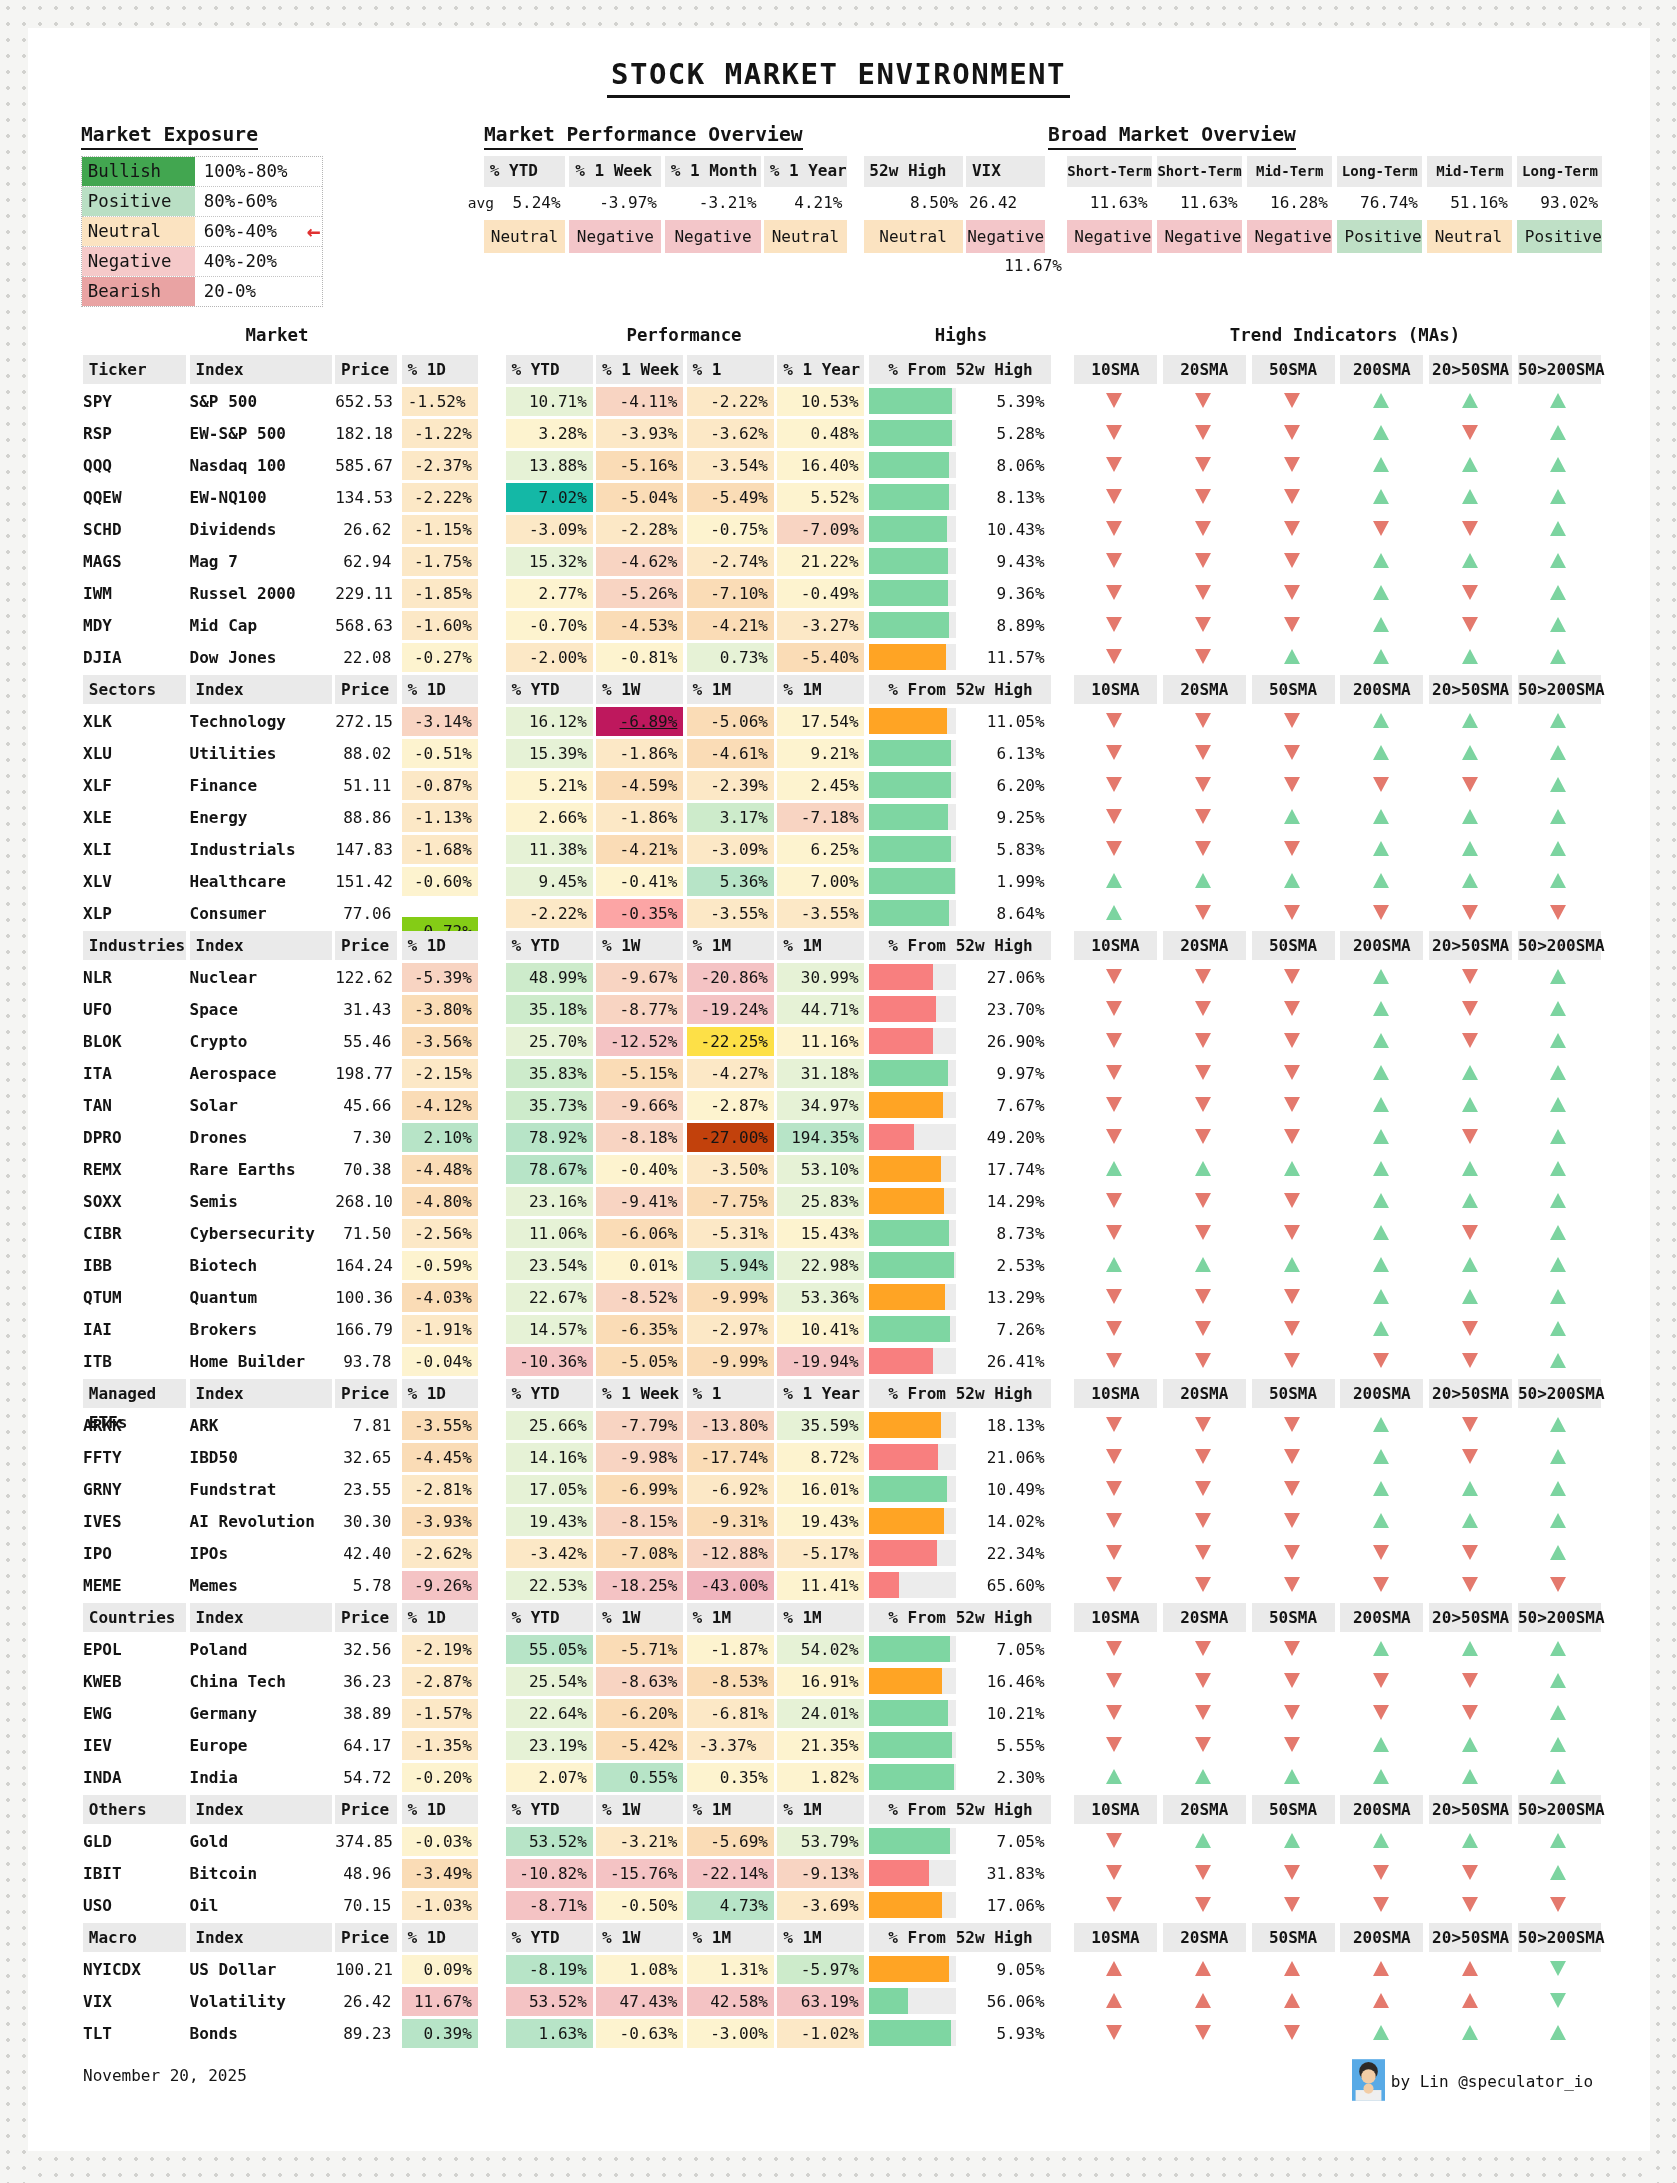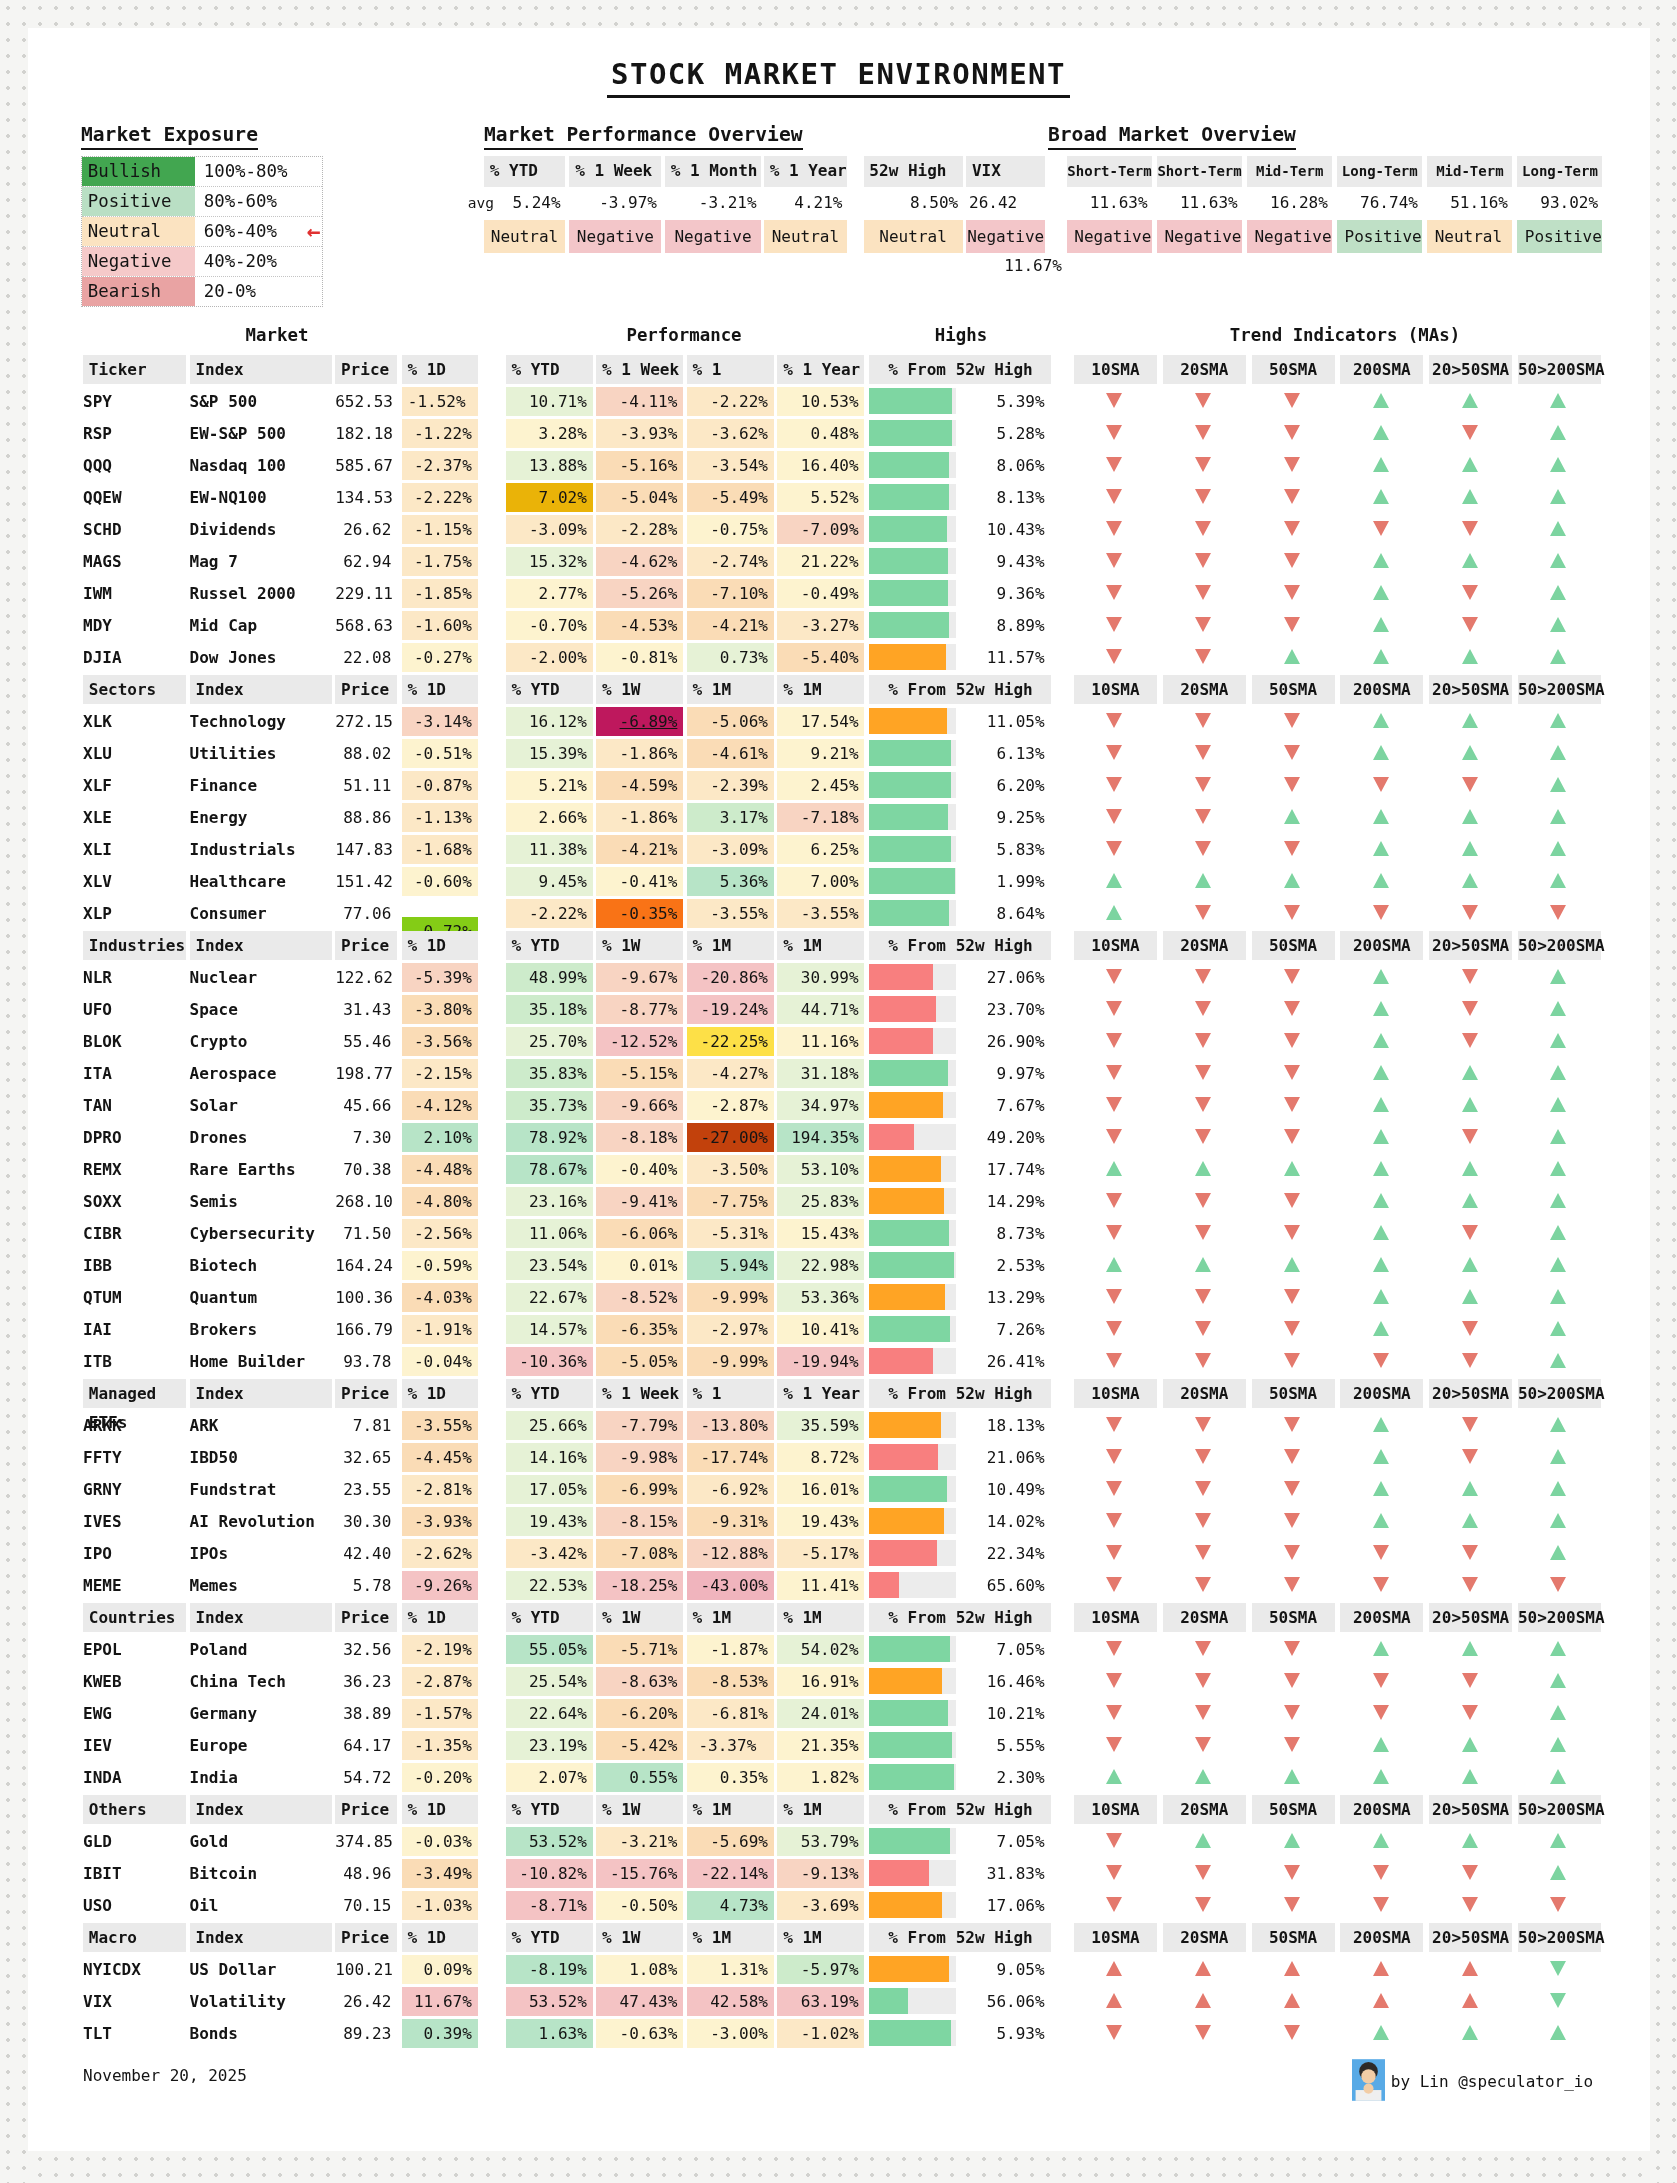--- a/index.html
+++ b/index.html
@@ -258,21 +258,21 @@
       <span class="cell w-t"><i class="tri down" style="border-top-color: rgb(228, 121, 109);"></i></span>
       <span class="cell w-t"><i class="tri up" style="border-bottom-color: rgb(124, 212, 160);"></i></span>
       <span class="cell w-t"><i class="tri up" style="border-bottom-color: rgb(124, 212, 160);"></i></span>
       <span class="cell w-t"><i class="tri up" style="border-bottom-color: rgb(124, 212, 160);"></i></span>
     </div>
     <div class="trow">
       <span class="cell bold w-ticker">QQEW</span>
       <span class="cell bold w-index">EW-NQ100</span>
       <span class="cell num w-price">134.53</span>
       <span class="cell num w-d1" style="background: rgb(252, 232, 198);">-2.22%</span>
-      <span class="cell num w-p w-p1" style="background: #eab308;">7.02%</span>
+      <span class="cell num w-p w-p1" style="background: #14b8a6;">7.02%</span>
       <span class="cell num w-p" style="background: rgb(250, 220, 182);">-5.04%</span>
       <span class="cell num w-p" style="background: rgb(250, 220, 182);">-5.49%</span>
       <span class="cell num w-p" style="background: rgb(253, 243, 207);">5.52%</span>
       <span class="cell w-bar">
         <span class="track" style="display: block;">
           <span class="fill" style="display: block; width: 91.87%; background: rgb(126, 214, 162);"></span>
         </span>
       </span>
       <span class="cell num w-pct">8.13%</span>
       <span class="cell w-t w-t1"><i class="tri down" style="border-top-color: rgb(228, 121, 109);"></i></span>
@@ -540,21 +540,21 @@
       <span class="cell w-t"><i class="tri up" style="border-bottom-color: rgb(124, 212, 160);"></i></span>
       <span class="cell w-t"><i class="tri up" style="border-bottom-color: rgb(124, 212, 160);"></i></span>
       <span class="cell w-t"><i class="tri up" style="border-bottom-color: rgb(124, 212, 160);"></i></span>
     </div>
     <div class="trow">
       <span class="cell bold w-ticker">XLP</span>
       <span class="cell bold w-index">Consumer</span>
       <span class="cell num w-price">77.06</span>
       <span class="cell num w-d1" style="background: #84cc16; margin-top: 20px;">0.72%</span>
       <span class="cell num w-p w-p1" style="background: rgb(252, 232, 198);">-2.22%</span>
-      <span class="cell num w-p" style="background: #f97316;">-0.35%</span>
+      <span class="cell num w-p" style="background: #fca5a5;">-0.35%</span>
       <span class="cell num w-p" style="background: rgb(252, 232, 198);">-3.55%</span>
       <span class="cell num w-p" style="background: rgb(252, 232, 198);">-3.55%</span>
       <span class="cell w-bar">
         <span class="track" style="display: block;">
           <span class="fill" style="display: block; width: 91.36%; background: rgb(126, 214, 162);"></span>
         </span>
       </span>
       <span class="cell num w-pct">8.64%</span>
       <span class="cell w-t w-t1"><i class="tri up" style="border-bottom-color: rgb(124, 212, 160);"></i></span>
       <span class="cell w-t"><i class="tri down" style="border-top-color: rgb(228, 121, 109);"></i></span>

